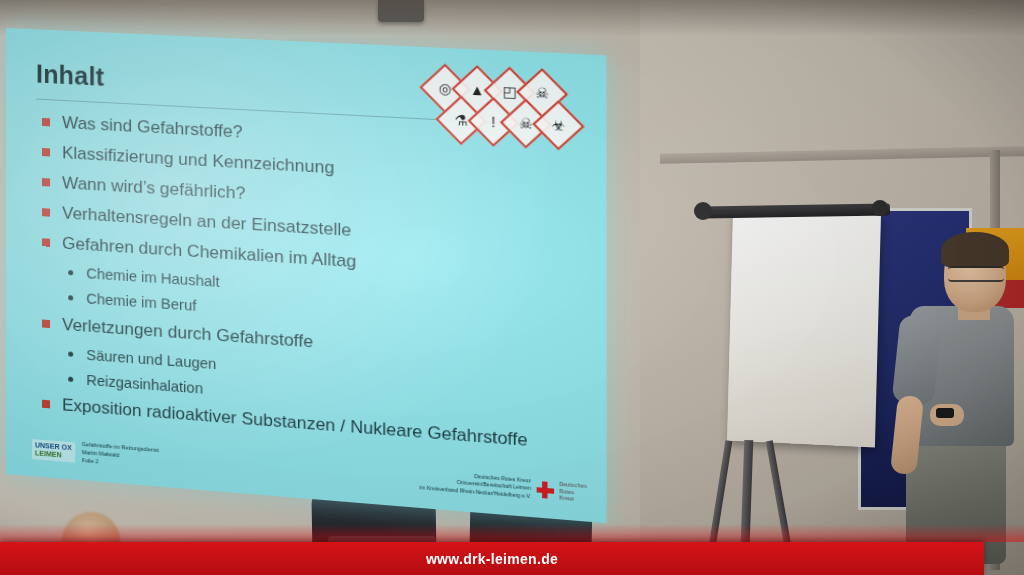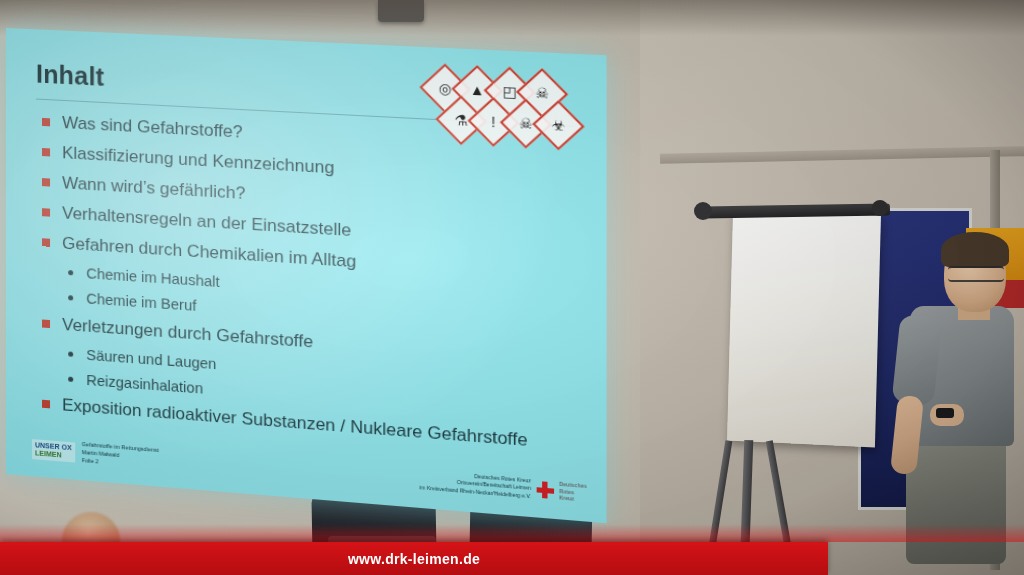--- a/index.html
+++ b/index.html
@@ -411,21 +411,21 @@
     font-size: 5px;
     font-weight: bold;
     color: #6d6f72;
     line-height: 1.35;
   }
 
   
   #banner {
     position: absolute;
     left: 0; bottom: 0;
-    width: 828px; height: 33px;
+    width: 984px; height: 33px;
     background: linear-gradient(180deg, #d51317 0%, #b40d11 100%);
     display: flex;
     align-items: center;
     justify-content: center;
     box-shadow: 0 -2px 6px rgba(0,0,0,0.35);
   }
   #banner .url {
     color: #ffffff;
     font-size: 14px;
     font-weight: bold;

